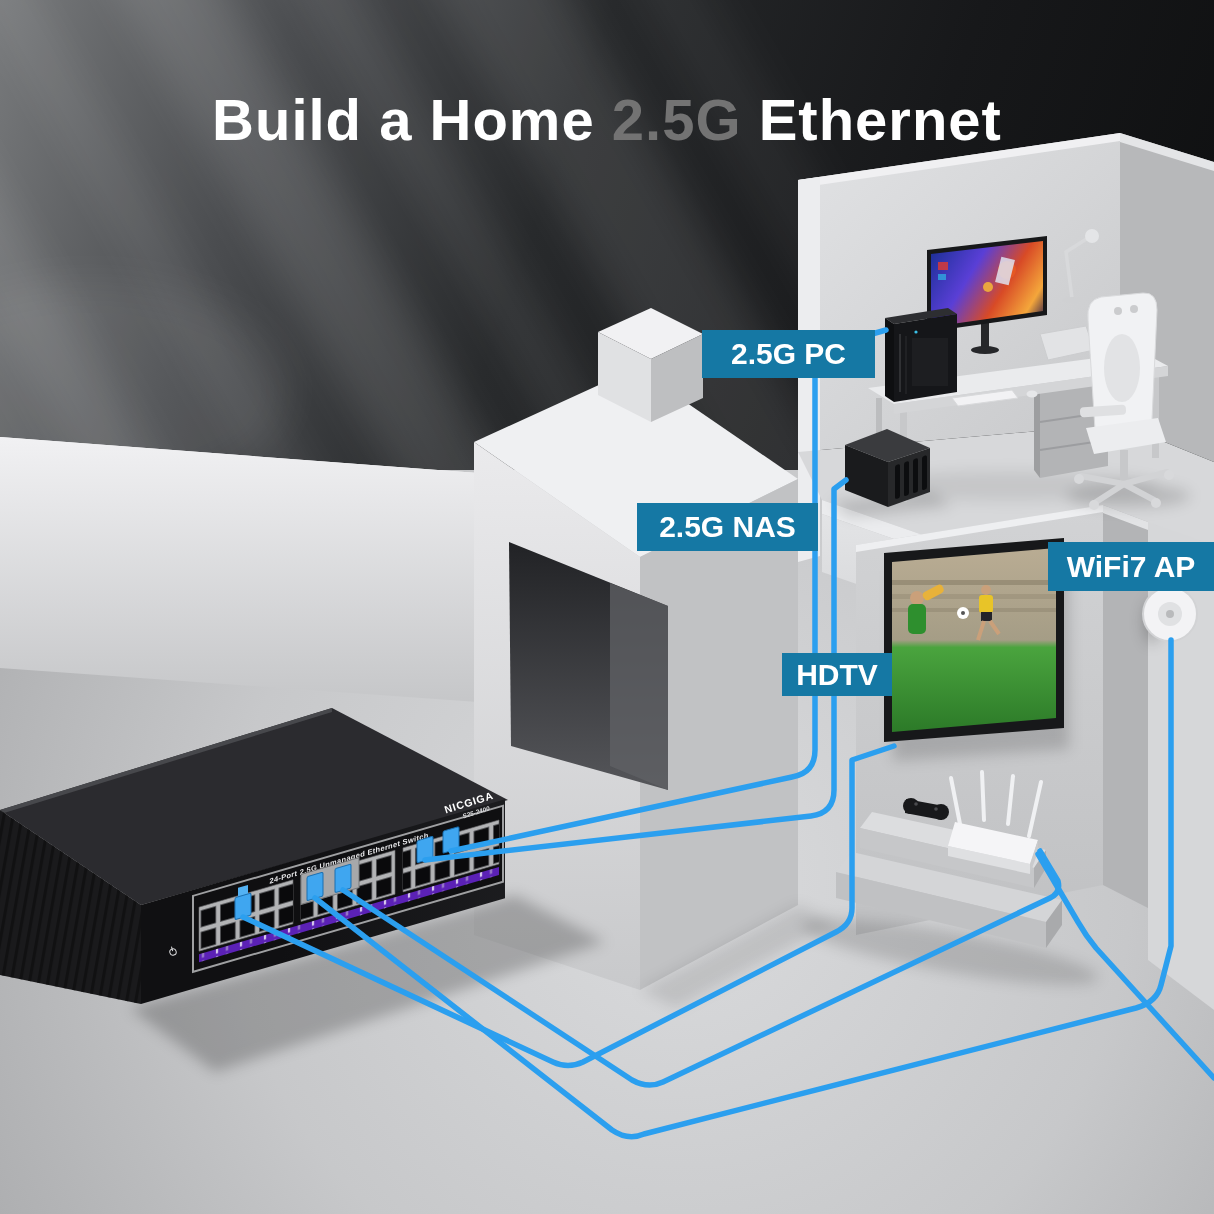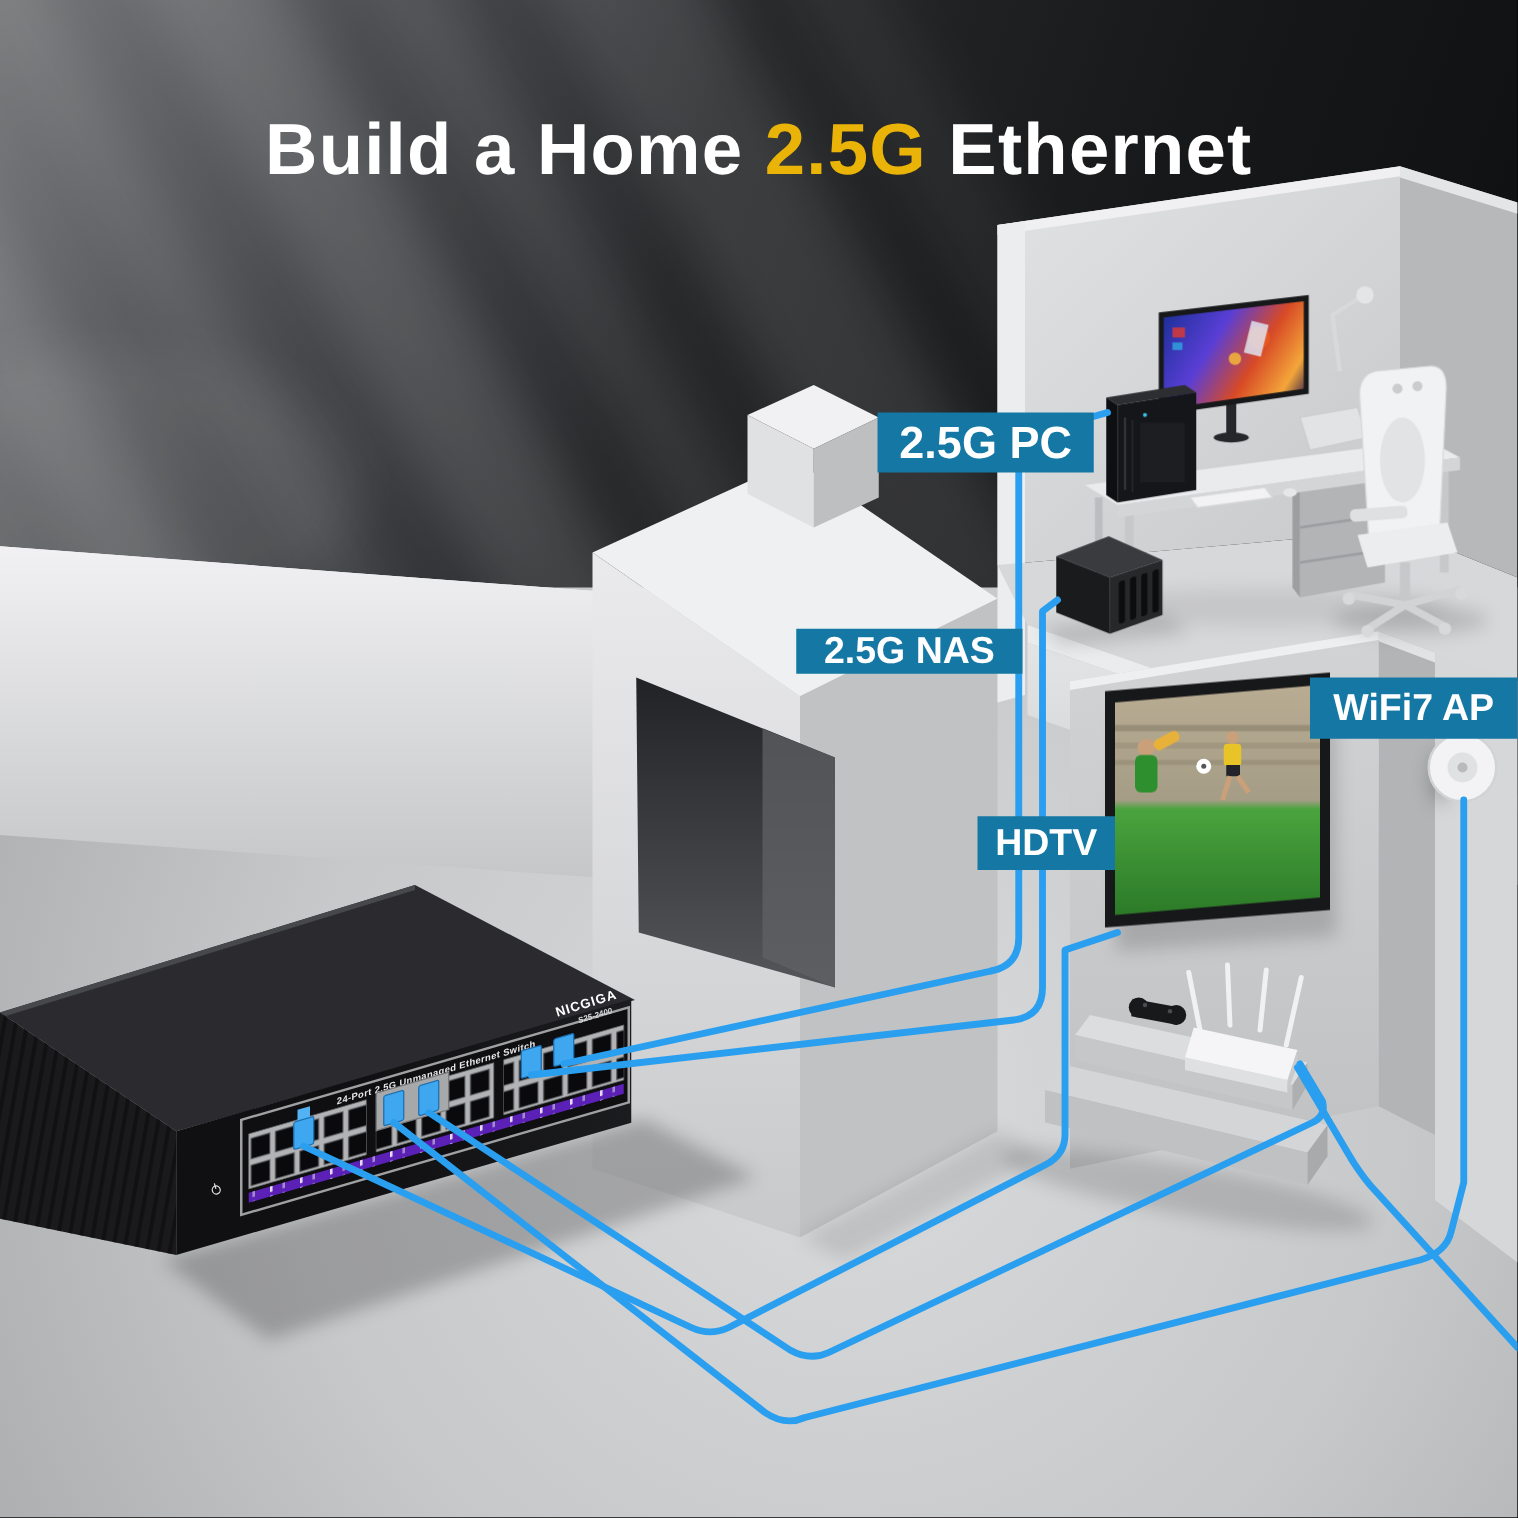--- a/index.html
+++ b/index.html
@@ -1,25 +1,25 @@
 <!DOCTYPE html>
 <html><head>
 <meta charset="utf-8">
 <style>
   html,body{margin:0;padding:0;background:#000;}
   .stage{position:relative;width:1214px;height:1214px;overflow:hidden;
          font-family:"Liberation Sans",sans-serif;background:#131415;}
   .stage svg{position:absolute;left:0;top:0;}
   .title{position:absolute;left:0;right:0;top:86px;text-align:center;
          font-size:58px;font-weight:bold;color:#ffffff;letter-spacing:1px;}
-  .title .hl{color:#eab308;}
+  .title .hl{color:#737373;}
   .tag{position:absolute;background:#1578A4;color:#fff;font-weight:bold;
        display:flex;align-items:center;justify-content:center;line-height:1;}
-  .tag-pc{left:702px;top:330px;width:173px;height:48px;font-size:36px;}
-  .tag-nas{left:637px;top:503px;width:181px;height:36px;font-size:30px;}
+  .tag-pc{left:702px;top:330px;width:173px;height:48px;font-size:30px;}
+  .tag-nas{left:637px;top:503px;width:181px;height:48px;font-size:30px;}
   .tag-ap{left:1048px;top:542px;width:166px;height:49px;font-size:30px;}
   .tag-hdtv{left:782px;top:653px;width:110px;height:43px;font-size:30px;}
   .tag-router{left:786px;top:858px;width:191px;height:52px;font-size:29px;}
 </style>
 </head>
 <body>
 
 <div class="stage">
 <svg width="1214" height="1214" viewBox="0 0 1214 1214">
 <defs>

